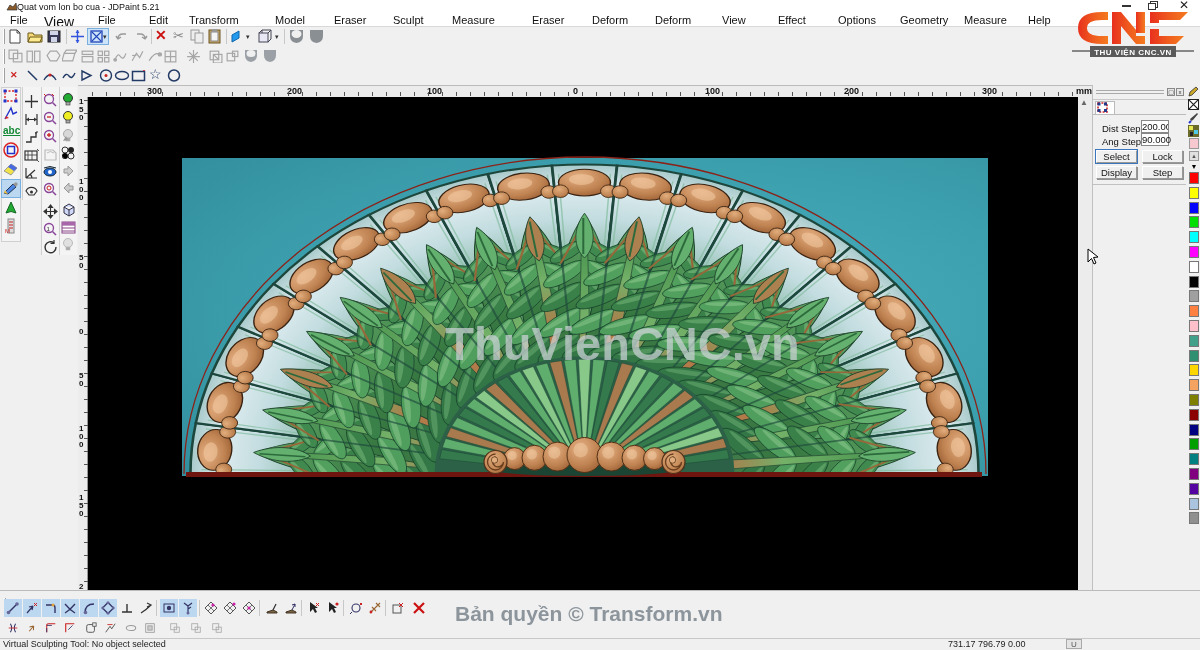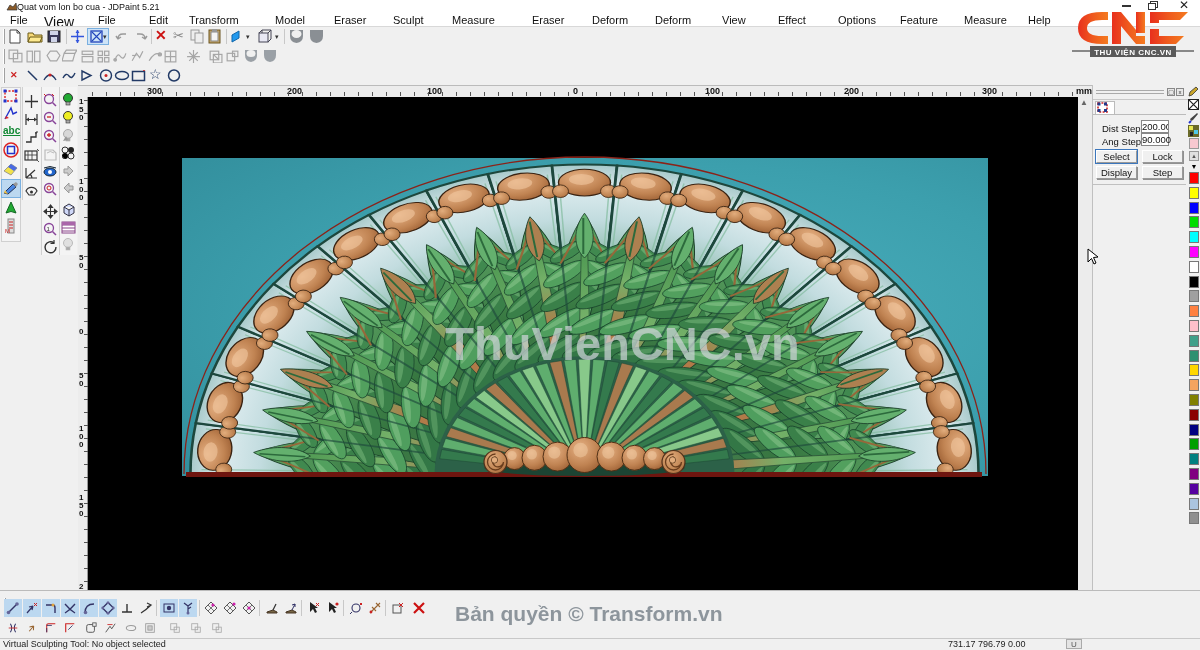--- a/index.html
+++ b/index.html
@@ -18,21 +18,21 @@
 <div class="ab" style="left:275px;top:14px;font-size:11px;color:#111">Model</div>
 <div class="ab" style="left:334px;top:14px;font-size:11px;color:#111">Eraser</div>
 <div class="ab" style="left:393px;top:14px;font-size:11px;color:#111">Sculpt</div>
 <div class="ab" style="left:452px;top:14px;font-size:11px;color:#111">Measure</div>
 <div class="ab" style="left:532px;top:14px;font-size:11px;color:#111">Eraser</div>
 <div class="ab" style="left:592px;top:14px;font-size:11px;color:#111">Deform</div>
 <div class="ab" style="left:655px;top:14px;font-size:11px;color:#111">Deform</div>
 <div class="ab" style="left:722px;top:14px;font-size:11px;color:#111">View</div>
 <div class="ab" style="left:778px;top:14px;font-size:11px;color:#111">Effect</div>
 <div class="ab" style="left:838px;top:14px;font-size:11px;color:#111">Options</div>
-<div class="ab" style="left:900px;top:14px;font-size:11px;color:#111">Feature</div>
+<div class="ab" style="left:900px;top:14px;font-size:11px;color:#111">Geometry</div>
 <div class="ab" style="left:964px;top:14px;font-size:11px;color:#111">Measure</div>
 <div class="ab" style="left:1028px;top:14px;font-size:11px;color:#111">Help</div>
 <div class="ab" style="left:0;top:26px;width:1200px;height:21px;background:#f0f0f0;border-top:1px solid #d8d8d8"></div>
 <div class="ab" style="left:3px;top:29px;width:2px;height:15px;border-left:1px solid #fff;border-right:1px solid #a0a0a0"></div>
 <svg class="ab" style="left:8px;top:29px" width="14" height="15">
     <path d="M2 1 L9 1 L12 4 L12 14 L2 14 Z" fill="#fff" stroke="#444" stroke-width="1"></path>
     <path d="M9 1 L9 4 L12 4" fill="none" stroke="#444"></path>
   </svg>
 <svg class="ab" style="left:27px;top:30px" width="16" height="13">
     <path d="M1 3 L6 3 L7 5 L15 5 L15 12 L1 12 Z" fill="#f7d978" stroke="#6a5a18" stroke-width="1"></path>

